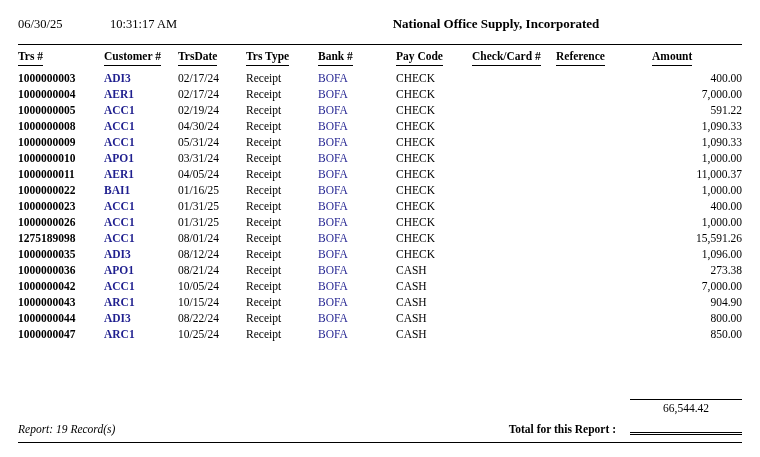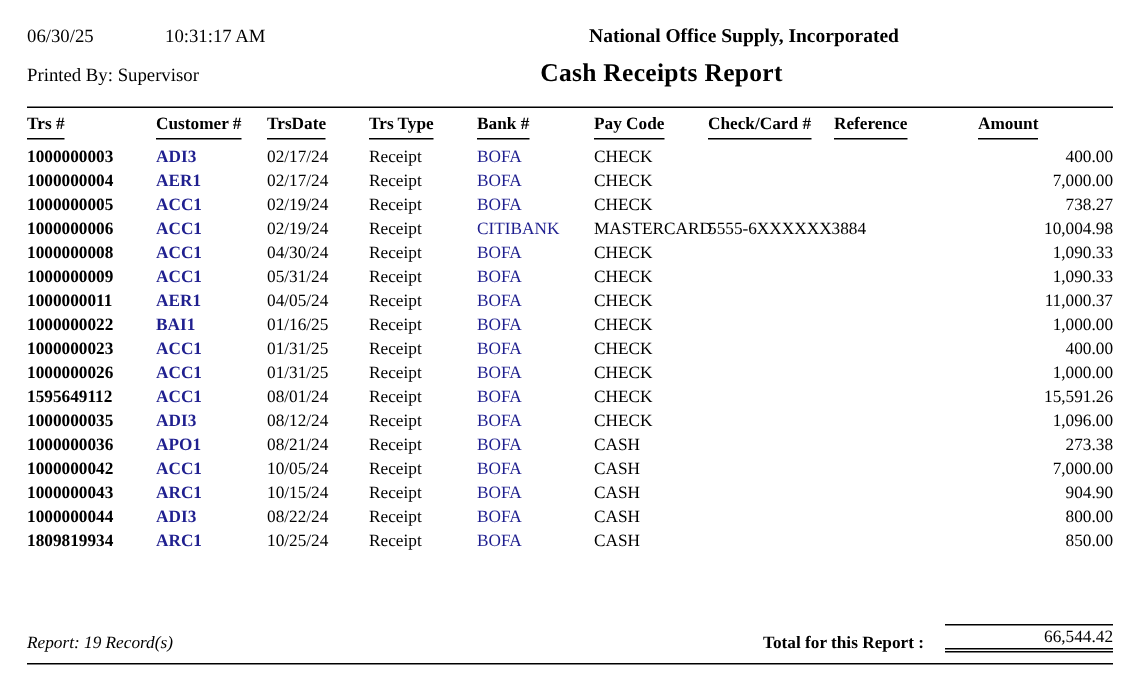--- a/index.html
+++ b/index.html
@@ -132,25 +132,25 @@
     font-style: italic;
     font-size: 11.5px;
   }
   .footer-label {
     font-weight: bold;
     font-size: 11.5px;
     padding-right: 14px;
   }
   .footer-total {
     width: 112px;
-    text-align: right;
+    text-align: center;
     border-top: 1px solid #000;
     border-bottom: 3px double #000;
     padding-top: 2px;
-    padding-bottom: 1px;
+    padding-bottom: 18px;
     font-size: 11.5px;
   }
   .bottom-rule {
     position: absolute;
     left: 18px;
     right: 18px;
     bottom: 14px;
     border-top: 1px solid #000;
   }
   .table-bottom-rule {
@@ -161,25 +161,20 @@
 <body>
 
 <div class="page">
 
   <div class="hdr-row1">
     <div class="hdr-date">06/30/25</div>
     <div class="hdr-time">10:31:17 AM</div>
     <div class="hdr-company">National Office Supply, Incorporated</div>
   </div>
 
-  <div class="hdr-row2">
-    <div class="hdr-printed">Printed By: Supervisor</div>
-    <div class="hdr-title">Cash Receipts Report</div>
-    <div class="hdr-spacer"></div>
-  </div>
 
   <hr class="rule rule-top">
 
   <table class="report">
     <colgroup>
       <col class="col-trs">
         <col class="col-cust">
         <col class="col-date">
         <col class="col-type">
       <col class="col-bank">
@@ -226,32 +221,21 @@
         </tr>
         <tr>
           <td class="bold">1000000005</td>
           <td class="navy bold">ACC1</td>
           <td>02/19/24</td>
           <td>Receipt</td>
           <td class="navy">BOFA</td>
           <td>CHECK</td>
           <td></td>
           <td></td>
-          <td class="td-amt">738.27</td>
-        </tr>
-        <tr>
-          <td class="bold">1000000006</td>
-          <td class="navy bold">ACC1</td>
-          <td>02/19/24</td>
-          <td>Receipt</td>
-          <td class="navy">CITIBANK</td>
-          <td>MASTERCARD</td>
-          <td>5555-6XXXXXX3884</td>
-          <td></td>
-          <td class="td-amt">10,004.98</td>
+          <td class="td-amt">591.22</td>
         </tr>
         <tr>
           <td class="bold">1000000008</td>
           <td class="navy bold">ACC1</td>
           <td>04/30/24</td>
           <td>Receipt</td>
           <td class="navy">BOFA</td>
           <td>CHECK</td>
           <td></td>
           <td></td>
@@ -260,20 +244,31 @@
         <tr>
           <td class="bold">1000000009</td>
           <td class="navy bold">ACC1</td>
           <td>05/31/24</td>
           <td>Receipt</td>
           <td class="navy">BOFA</td>
           <td>CHECK</td>
           <td></td>
           <td></td>
           <td class="td-amt">1,090.33</td>
+        </tr>
+        <tr>
+          <td class="bold">1000000010</td>
+          <td class="navy bold">APO1</td>
+          <td>03/31/24</td>
+          <td>Receipt</td>
+          <td class="navy">BOFA</td>
+          <td>CHECK</td>
+          <td></td>
+          <td></td>
+          <td class="td-amt">1,000.00</td>
         </tr>
         <tr>
           <td class="bold">1000000011</td>
           <td class="navy bold">AER1</td>
           <td>04/05/24</td>
           <td>Receipt</td>
           <td class="navy">BOFA</td>
           <td>CHECK</td>
           <td></td>
           <td></td>
@@ -306,21 +301,21 @@
           <td class="navy bold">ACC1</td>
           <td>01/31/25</td>
           <td>Receipt</td>
           <td class="navy">BOFA</td>
           <td>CHECK</td>
           <td></td>
           <td></td>
           <td class="td-amt">1,000.00</td>
         </tr>
         <tr>
-          <td class="bold">1595649112</td>
+          <td class="bold">1275189098</td>
           <td class="navy bold">ACC1</td>
           <td>08/01/24</td>
           <td>Receipt</td>
           <td class="navy">BOFA</td>
           <td>CHECK</td>
           <td></td>
           <td></td>
           <td class="td-amt">15,591.26</td>
         </tr>
         <tr>
@@ -372,21 +367,21 @@
           <td class="navy bold">ADI3</td>
           <td>08/22/24</td>
           <td>Receipt</td>
           <td class="navy">BOFA</td>
           <td>CASH</td>
           <td></td>
           <td></td>
           <td class="td-amt">800.00</td>
         </tr>
         <tr>
-          <td class="bold">1809819934</td>
+          <td class="bold">1000000047</td>
           <td class="navy bold">ARC1</td>
           <td>10/25/24</td>
           <td>Receipt</td>
           <td class="navy">BOFA</td>
           <td>CASH</td>
           <td></td>
           <td></td>
           <td class="td-amt">850.00</td>
         </tr>
       </tbody>

